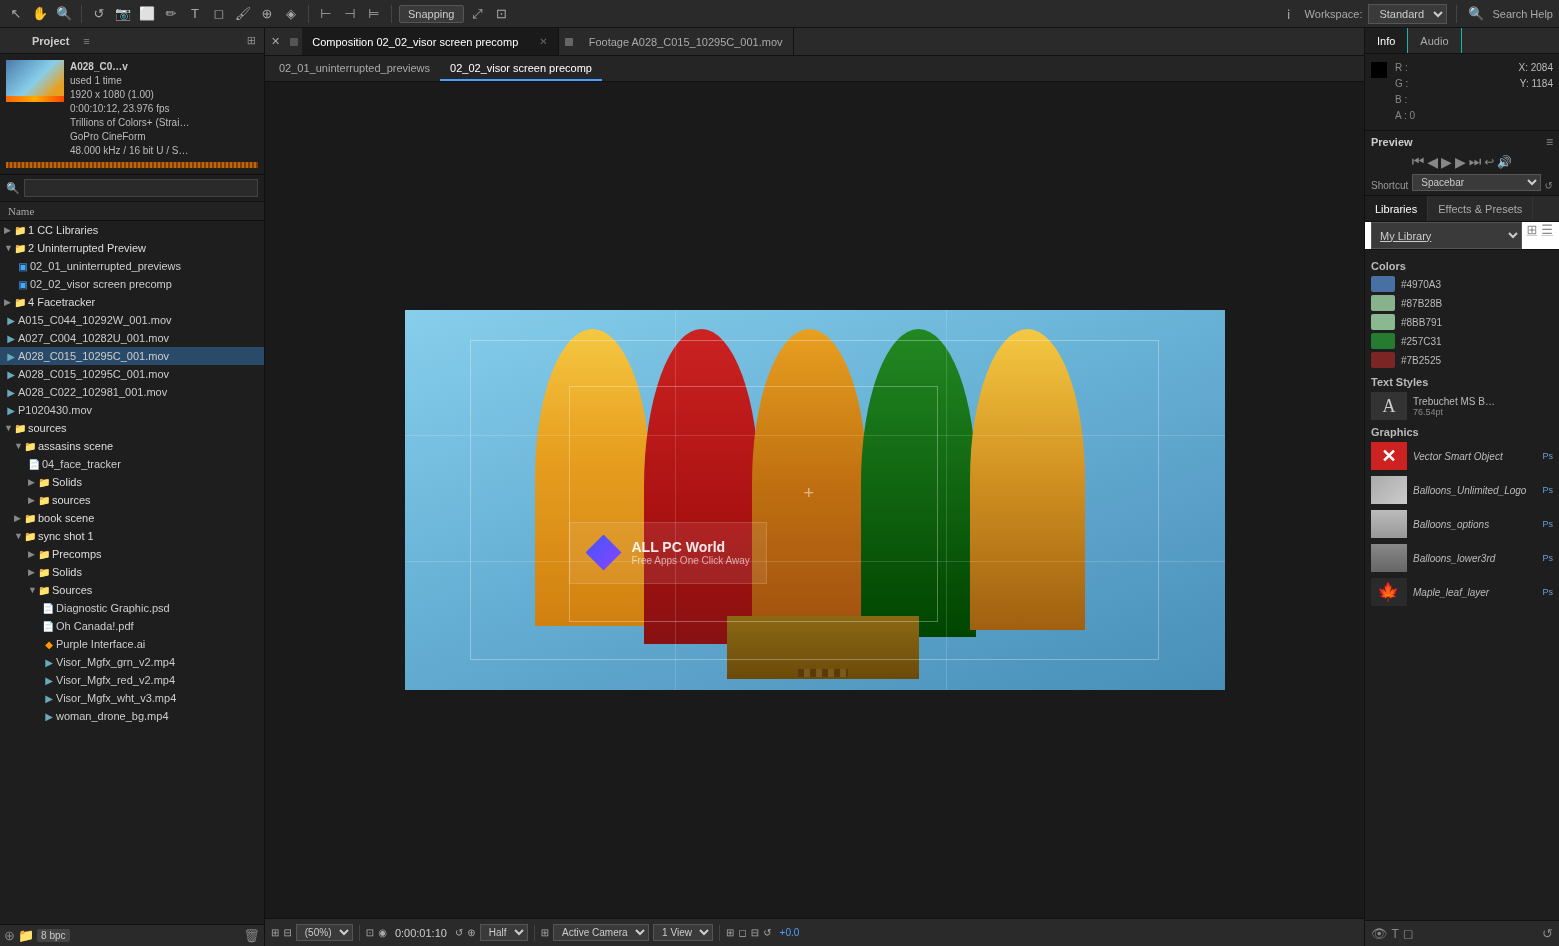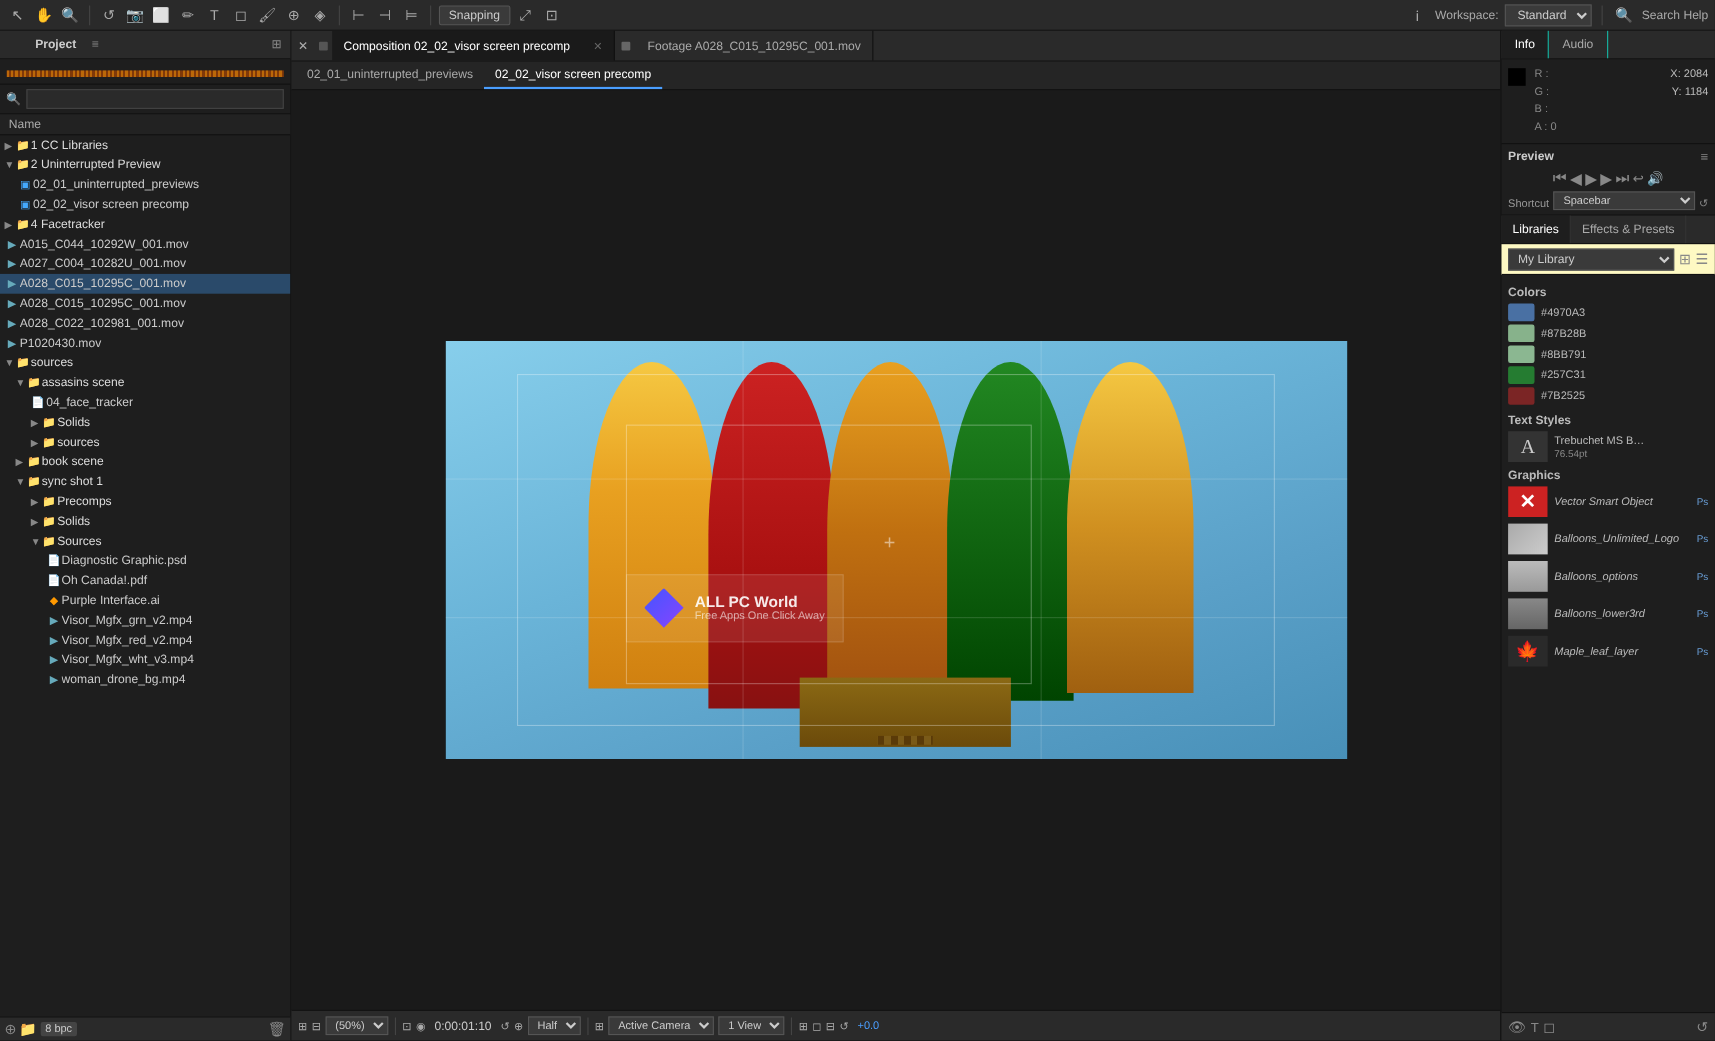--- a/index.html
+++ b/index.html
@@ -104,20 +104,21 @@
       width: 100%;
     }
 
     
     .col-header {
       padding: 3px 8px;
       color: #aaa;
       font-size: 11px;
       border-bottom: 1px solid #111;
       background: #222;
+      font-family: Liberation Serif, serif;
     }
 
     
     .file-tree {
       flex: 1;
       overflow-y: auto;
       overflow-x: hidden;
     }
     .file-tree::-webkit-scrollbar { width: 6px; }
     .file-tree::-webkit-scrollbar-thumb { background: #444; }
@@ -374,26 +375,26 @@
       cursor: pointer;
       font-size: 11px;
       color: #aaa;
       border-right: 1px solid #333;
     }
     .lib-tab.active { color: #fff; background: #1e1e1e; }
 
     
     .lib-toolbar {
       height: 28px;
-      background: #fef9c3;
-      display: flex;
-      align-items: center;
+      background: #ffffff;
+      display: flex;
       padding: 0 6px;
       gap: 4px;
       border-bottom: 1px solid #111;
+      text-decoration: underline;
     }
     .lib-select { background: #3a3a3a; border: 1px solid #555; color: #ccc; padding: 2px 4px; font-size: 11px; flex: 1; }
     .lib-icon-btn { color: #888; cursor: pointer; font-size: 13px; }
 
     
     .lib-content { flex: 1; overflow-y: auto; padding: 4px 6px; }
     .lib-content::-webkit-scrollbar { width: 6px; }
     .lib-content::-webkit-scrollbar-thumb { background: #444; }
 
     .lib-section-title { color: #bbb; font-size: 11px; font-weight: bold; margin: 6px 0 4px; }
@@ -508,20 +509,32 @@
   <div id="left-panel">
     <div class="panel-header">
       <span class="panel-title">Project</span>
       <div style="margin-left:8px; color:#888; font-size:11px; cursor:pointer;">≡</div>
       <div style="margin-left:auto; display:flex; gap:6px;">
         <div style="color:#888; cursor:pointer;">⊞</div>
       </div>
     </div>
 
     <div class="project-preview">
+      <div class="preview-row">
+        <div class="preview-thumb"></div>
+        <div class="preview-info">
+          <div class="filename">A028_C0…v</div>
+          <div>used 1 time</div>
+          <div>1920 x 1080 (1.00)</div>
+          <div>0:00:10:12, 23.976 fps</div>
+          <div>Trillions of Colors+ (Strai…</div>
+          <div>GoPro CineForm</div>
+          <div>48.000 kHz / 16 bit U / S…</div>
+        </div>
+      </div>
       <div class="audio-bar"></div>
     </div>
 
     <div class="search-bar">
       <span style="color:#666;">🔍</span>
       <input class="search-input" type="text" placeholder="" style="">
     </div>
 
     <div class="col-header">Name</div>
 

